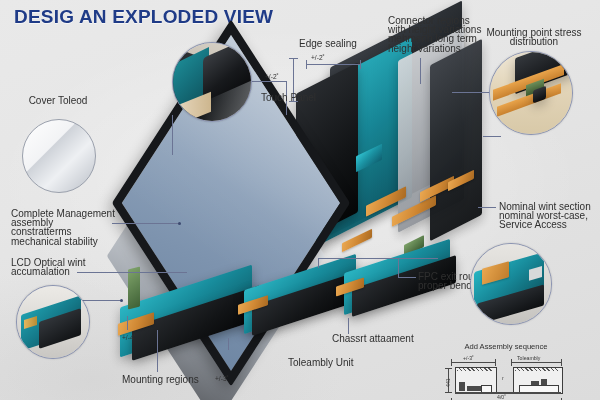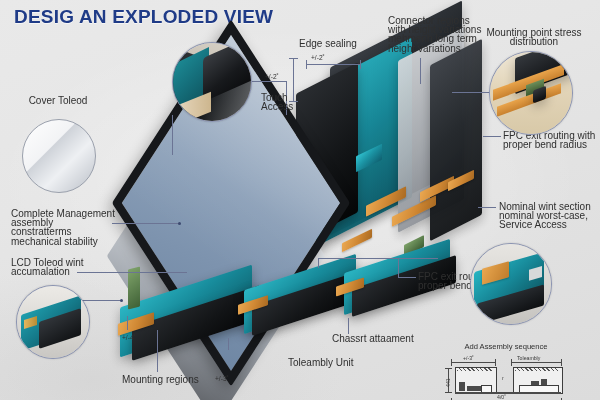--- a/index.html
+++ b/index.html
@@ -408,47 +408,45 @@
 
   <div class="ln v" style="left:348px; top:318px; height:16px;"></div>
 
   <div class="ln v" style="left:127px; top:316px; height:14px;"></div>
 
   <div class="ln v" style="left:228px; top:338px; height:12px;"></div>
 
   <div class="lbl c" style="left:18px; top:96px; width:80px;">Cover Toleod</div>
 
 
-  <div class="lbl" style="left:261px; top:93px; width:60px;">Touch Access</div>
+  <div class="lbl" style="left:261px; top:93px; width:60px;">Touch Panel</div>
 
   <div class="lbl" style="left:299px; top:39px; width:70px;">Edge sealing</div>
 
   <div class="lbl" style="left:388px; top:16px; width:104px;">Connector regions
 with height variations
 mehmenh long term
 height variations</div>
 
   <div class="lbl c" style="left:486px; top:28px; width:96px;">Mounting point stress
 distribution</div>
 
-  <div class="lbl" style="left:503px; top:131px; width:96px;">FPC exit routing with
-proper bend radius</div>
 
   <div class="lbl" style="left:499px; top:202px; width:100px;">Nominal wint section
 nominal worst-case,
 Service Access</div>
 
   <div class="lbl" style="left:418px; top:272px; width:96px;">FPC exit routing with
 proper bend radius</div>
 
   <div class="lbl" style="left:11px; top:209px; width:104px;">Complete Management
 assembly constratterms
 mechanical stability</div>
 
-  <div class="lbl" style="left:11px; top:258px; width:90px;">LCD Toleod wint
+  <div class="lbl" style="left:11px; top:258px; width:90px;">LCD Optical wint
 accumalation</div>
 
   <div class="lbl" style="left:122px; top:375px; width:90px;">Mounting regions</div>
 
   <div class="lbl" style="left:288px; top:358px; width:80px;">Toleambly Unit</div>
 
   <div class="lbl" style="left:332px; top:334px; width:90px;">Chassrt attaament</div>
 
   <div class="lbl" style="left:265px; top:72px; width:30px; font-size:6.6px;">+/-2˚</div>
   <div class="lbl" style="left:311px; top:53px; width:30px; font-size:6.6px;">+/-2˚</div>

